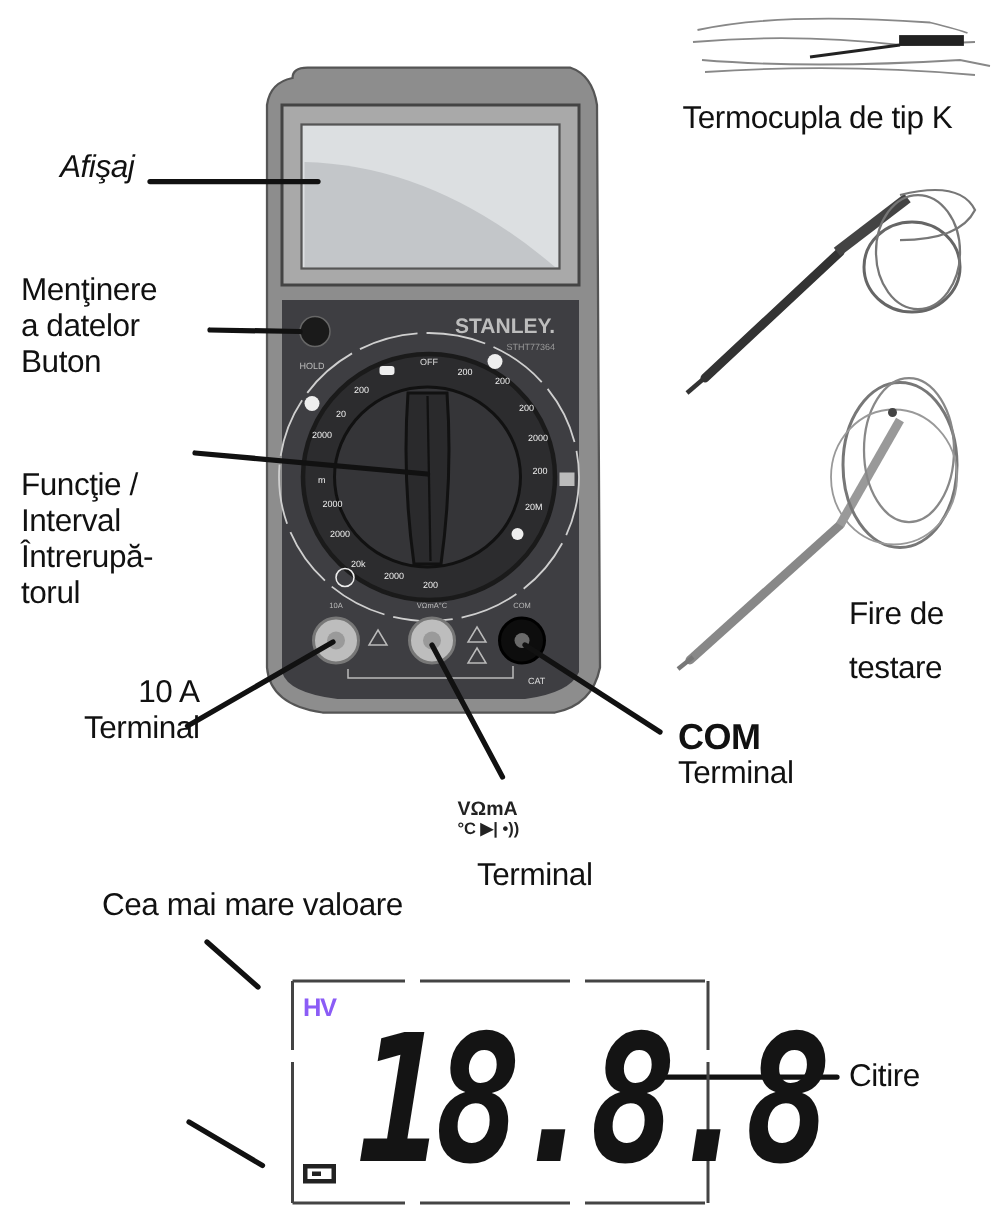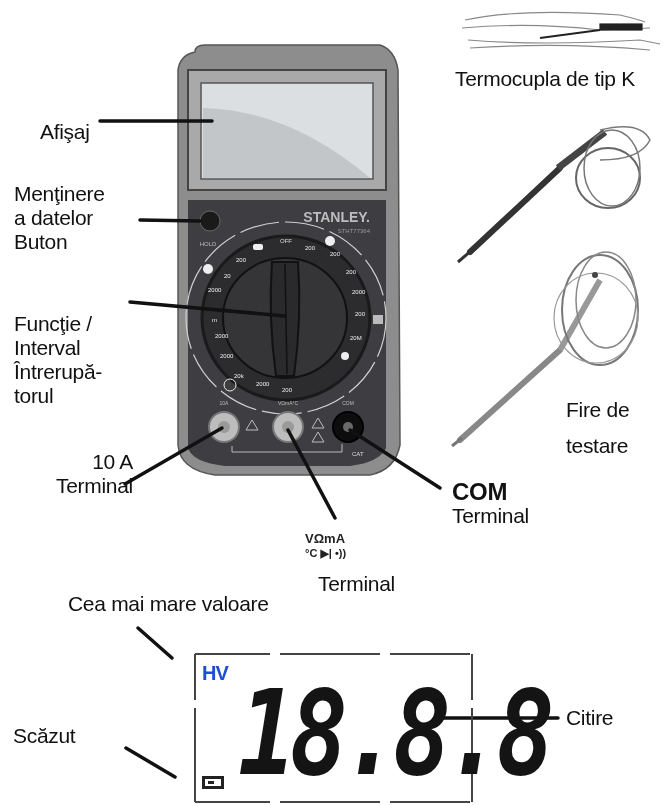--- a/index.html
+++ b/index.html
@@ -125,21 +125,21 @@
   <g>
     <g stroke="#444" stroke-width="2" fill="none">
       <path d="M195 654 H270 M280 654 H380 M390 654 H470"></path>
       <path d="M195 802 H270 M280 802 H380 M390 802 H470"></path>
       <path d="M195 654 V700 M195 708 V802"></path>
       <path d="M472 654 V700 M472 708 V802"></path>
     </g>
   </g>
 </svg>
 
-<div class="lbl" style="left:40px; top:120px;">Afişaj</div>
+<div class="lbl" style="left:40px; top:100px;font-style:italic;">Afişaj</div>
 
 <div class="lbl" style="left:14px; top:182px;">
   <div>Menţinere</div>
   <div>a datelor</div>
   <div>Buton</div>
 </div>
 
 <div class="lbl" style="left:14px; top:288px;margin-top:24px;">
   <div>Funcţie /</div>
   <div>Interval</div>
@@ -166,22 +166,21 @@
 <div class="lbl" style="left:455px; top:67px;">Termocupla de tip K</div>
 
 <div class="lbl" style="left:566px; top:392px; line-height:36px;">
   <div>Fire de</div>
   <div>testare</div>
 </div>
 
 <div class="lbl" style="left:56px; top:592px;margin-left:12px;">Cea mai mare valoare</div>
 
 <div class="lbl" style="left:13px; top:718px; line-height:36px;">
-  <div>Scăzut</div>
 </div>
 
 <div class="lbl" style="left:566px; top:706px;">Citire</div>
 
-<div style="position:absolute; left:202px; top:662px; font-weight:bold; font-size:20px; letter-spacing:-1px; color:#1d4ed8;">HV</div>
+<div style="position:absolute; left:202px; top:662px; font-weight:bold; font-size:17px; letter-spacing:-1px; color:#8b5cf6;">HV</div>
 <div style="position:absolute; left:238px; top:668px; font-family:'DejaVu Sans Mono', monospace; font-weight:bold; font-style:italic; font-size:118px; line-height:130px; letter-spacing:-8px; color:#141414; transform:scaleX(0.82); transform-origin:left top;">18.8.8</div>
 <div style="position:absolute; left:202px; top:776px; width:22px; height:13px; border:3px solid #222; box-sizing:border-box;">
   <div style="position:absolute; left:3px; top:2px; width:6px; height:3px; background:#222;"></div>
 </div>
 
 </body></html>

